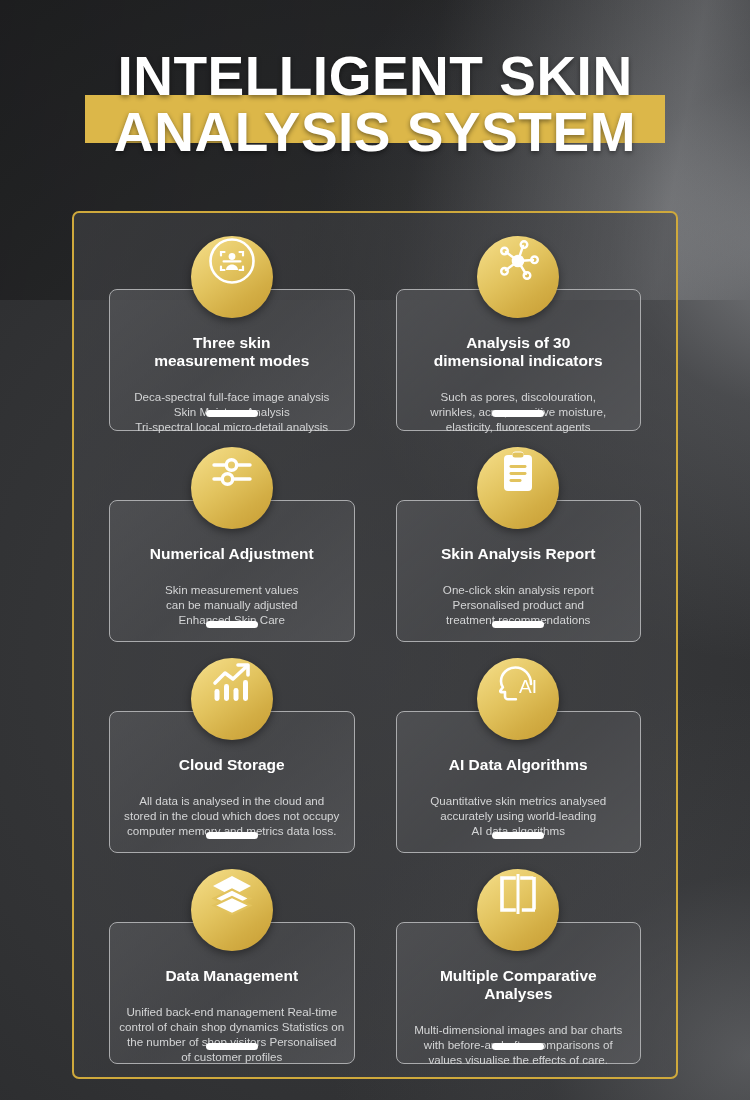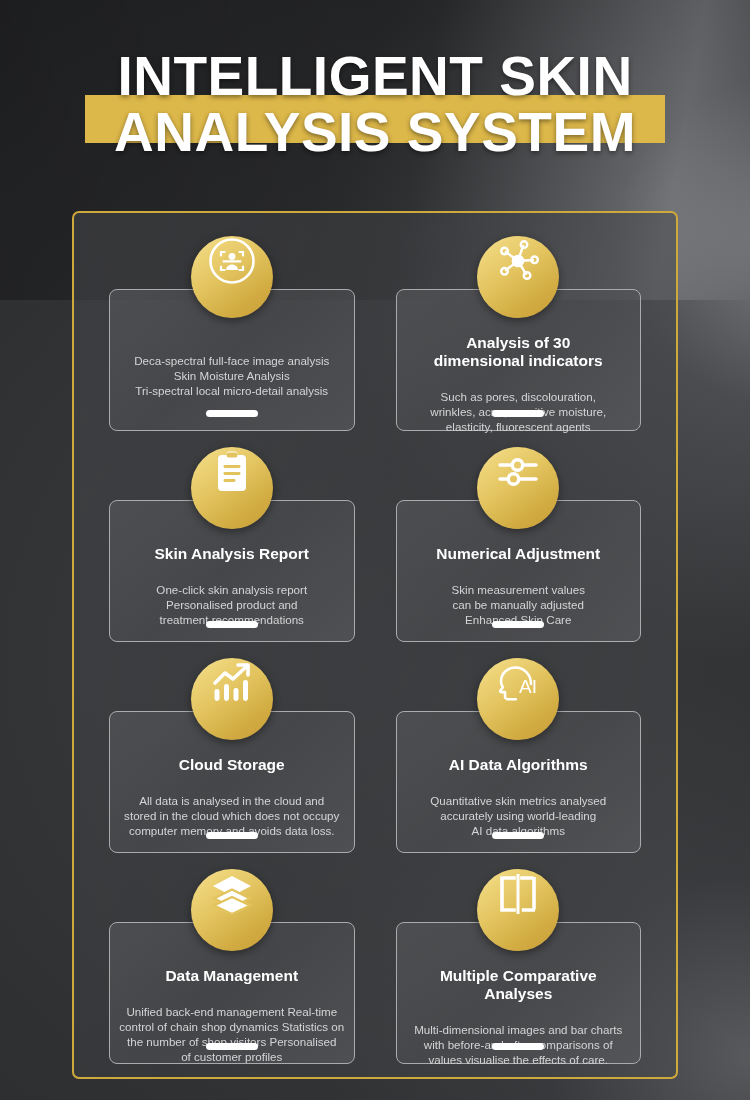--- a/index.html
+++ b/index.html
@@ -142,20 +142,22 @@
     <span class="tline">ANALYSIS SYSTEM</span>
   </div>
 </div>
 
 <div id="frame"></div>
 
 <div id="grid">
 
   <div class="cell">
     <div class="card">
+      <div class="card-title">Three skin
+measurement modes</div>
       <div class="card-desc">Deca-spectral full-face image analysis
 Skin Moisture Analysis
 Tri-spectral local micro-detail analysis</div>
       <div class="card-pill"></div>
     </div>
     <div class="icon-badge">
       <svg width="50" height="50" viewBox="0 0 50 50">
         <circle cx="25" cy="25" r="21.5" fill="none" stroke="#ffffff" stroke-width="2.6"></circle>
         <g fill="none" stroke="#ffffff" stroke-width="2.2" stroke-linecap="round">
           <path d="M14 19.5v-3.5h3.5"></path>
@@ -195,20 +197,42 @@
           <circle cx="41.5" cy="23.8" r="3.3"></circle>
           <circle cx="34" cy="39.5" r="3.3"></circle>
           <circle cx="11.5" cy="35.3" r="3.3"></circle>
         </g>
       </svg>
     </div>
   </div>
 
   <div class="cell">
     <div class="card">
+      <div class="card-title">Numerical Adjustment</div>
+      <div class="card-desc">Skin measurement values
+can be manually adjusted
+Enhanced Skin Care</div>
+      <div class="card-pill"></div>
+    </div>
+    <div class="icon-badge">
+      <svg width="50" height="50" viewBox="0 0 50 50">
+        <g stroke="#ffffff" stroke-width="3.4" stroke-linecap="round">
+          <line x1="7" y1="18" x2="19" y2="18"></line>
+          <line x1="30" y1="18" x2="43" y2="18"></line>
+          <line x1="7" y1="32" x2="15" y2="32"></line>
+          <line x1="26" y1="32" x2="43" y2="32"></line>
+        </g>
+        <circle cx="24.5" cy="18" r="5.2" fill="none" stroke="#ffffff" stroke-width="3.4"></circle>
+        <circle cx="20.5" cy="32" r="5.2" fill="none" stroke="#ffffff" stroke-width="3.4"></circle>
+      </svg>
+    </div>
+  </div>
+
+  <div class="cell">
+    <div class="card">
       <div class="card-title">Skin Analysis Report</div>
       <div class="card-desc">One-click skin analysis report
 Personalised product and
 treatment recommendations</div>
       <div class="card-pill"></div>
     </div>
     <div class="icon-badge">
       <svg width="50" height="50" viewBox="0 0 50 50">
         <rect x="11" y="8" width="28" height="36" rx="4" fill="#ffffff"></rect>
         <rect x="19.5" y="4.5" width="11" height="6.5" rx="3.2" fill="#ffffff"></rect>
@@ -217,46 +241,24 @@
           <rect x="16.5" y="18" width="17" height="2.9" rx="1.45"></rect>
           <rect x="16.5" y="25" width="17" height="2.9" rx="1.45"></rect>
           <rect x="16.5" y="32" width="12" height="2.9" rx="1.45"></rect>
         </g>
       </svg>
     </div>
   </div>
 
   <div class="cell">
     <div class="card">
-      <div class="card-title">Numerical Adjustment</div>
-      <div class="card-desc">Skin measurement values
-can be manually adjusted
-Enhanced Skin Care</div>
-      <div class="card-pill"></div>
-    </div>
-    <div class="icon-badge">
-      <svg width="50" height="50" viewBox="0 0 50 50">
-        <g stroke="#ffffff" stroke-width="3.4" stroke-linecap="round">
-          <line x1="7" y1="18" x2="19" y2="18"></line>
-          <line x1="30" y1="18" x2="43" y2="18"></line>
-          <line x1="7" y1="32" x2="15" y2="32"></line>
-          <line x1="26" y1="32" x2="43" y2="32"></line>
-        </g>
-        <circle cx="24.5" cy="18" r="5.2" fill="none" stroke="#ffffff" stroke-width="3.4"></circle>
-        <circle cx="20.5" cy="32" r="5.2" fill="none" stroke="#ffffff" stroke-width="3.4"></circle>
-      </svg>
-    </div>
-  </div>
-
-  <div class="cell">
-    <div class="card">
       <div class="card-title">Cloud Storage</div>
       <div class="card-desc">All data is analysed in the cloud and
 stored in the cloud which does not  occupy
-computer memory and avoids data loss.</div>
+computer memory and metrics data loss.</div>
       <div class="card-pill"></div>
     </div>
     <div class="icon-badge">
       <svg width="50" height="50" viewBox="0 0 50 50">
         <polyline points="8,25 18,15 26,21 40,8" fill="none" stroke="#ffffff" stroke-width="3.6" stroke-linecap="round" stroke-linejoin="round"></polyline>
         <polyline points="31,7 41,7 41,17" fill="none" stroke="#ffffff" stroke-width="3.6" stroke-linecap="round" stroke-linejoin="round"></polyline>
         <g fill="#ffffff">
           <rect x="7.5" y="31" width="5" height="12" rx="2.4"></rect>
           <rect x="17" y="26" width="5" height="17" rx="2.4"></rect>
           <rect x="26.5" y="30" width="5" height="13" rx="2.4"></rect>

